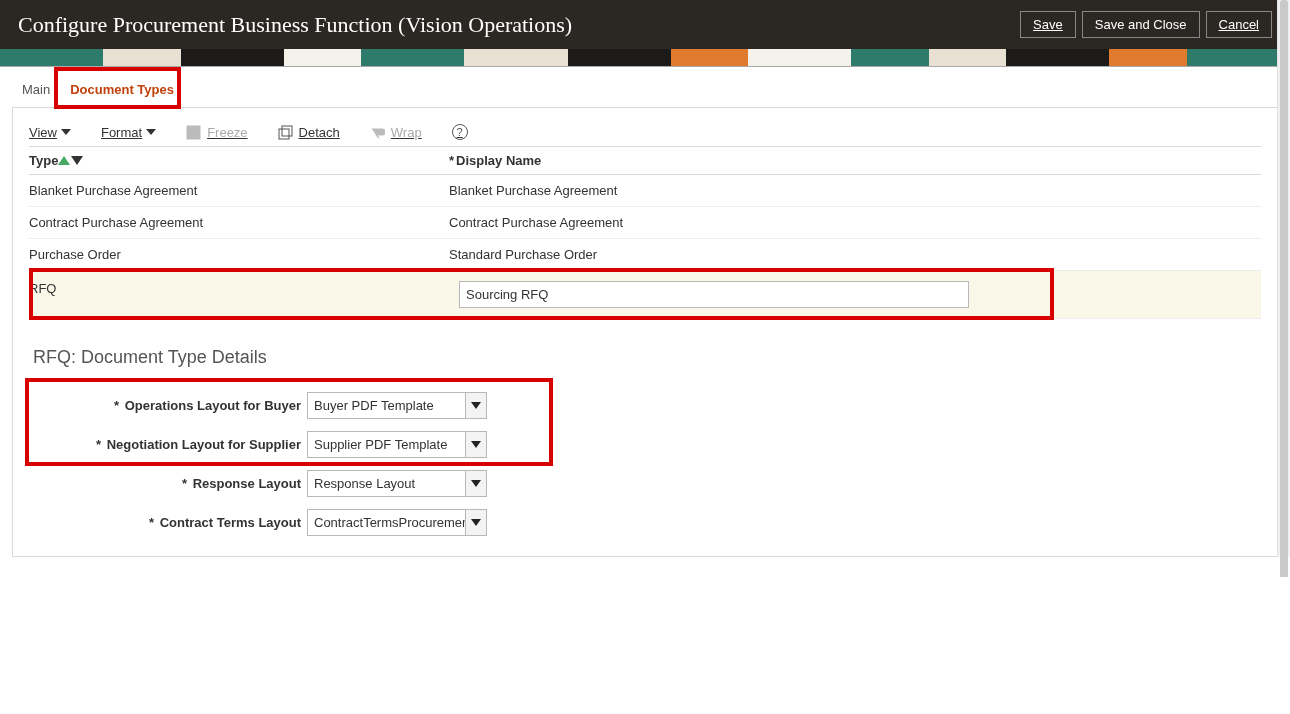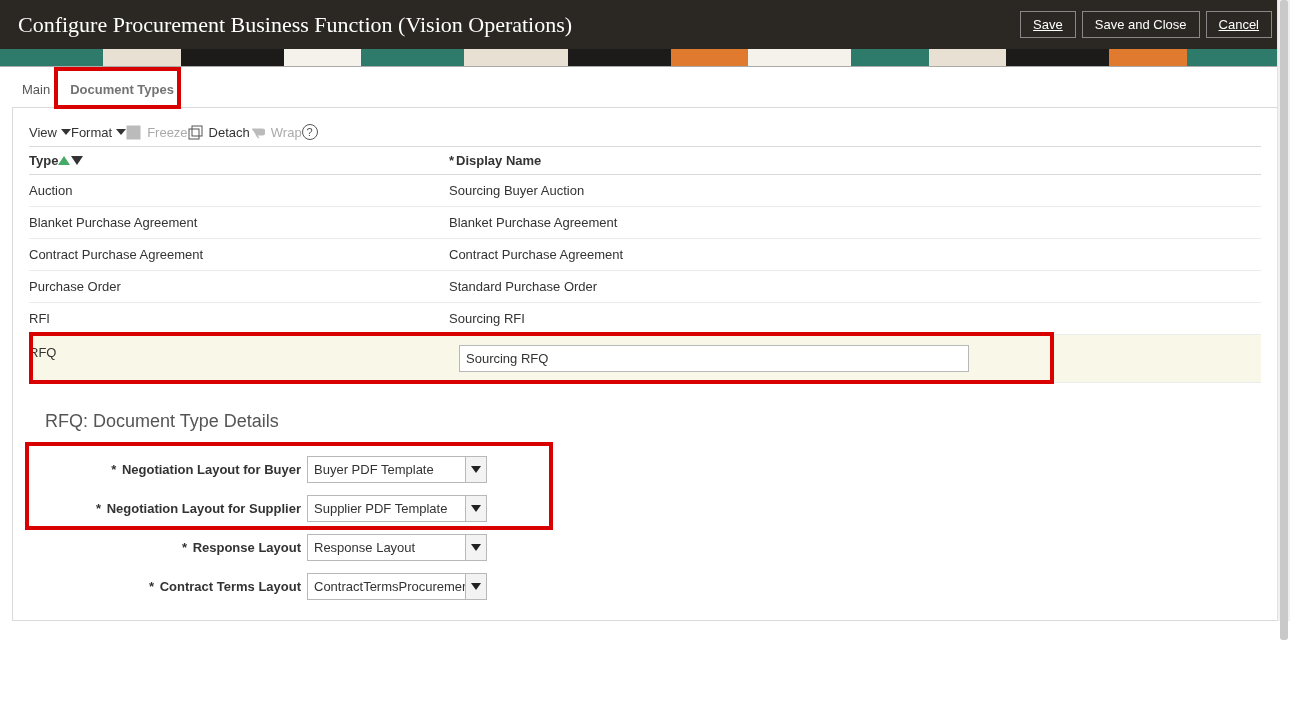--- a/index.html
+++ b/index.html
@@ -6,45 +6,45 @@
   body { font-family: Arial, Helvetica, sans-serif; font-size: 13px; color: #333; background: #fff; width: 1290px; }
   .topbar { background: #2b2723; color: #fff; height: 49px; display: flex; align-items: center; justify-content: space-between; padding: 0 18px; }
   .topbar h1 { font-family: Georgia, 'Times New Roman', serif; font-weight: normal; font-size: 22px; }
   .topbar-buttons { display: flex; gap: 6px; }
   .btn { background: transparent; color: #fff; border: 1px solid #888; padding: 5px 12px; font-size: 13px; cursor: pointer; }
   .btn u { text-decoration: underline; }
   .deco-band { height: 18px; background: linear-gradient(90deg,#2e7a6b 0 8%,#e8e0d2 8% 14%,#1d1b1a 14% 22%,#f5f2ec 22% 28%,#2e7a6b 28% 36%,#e8e0d2 36% 44%,#1d1b1a 44% 52%,#e07a2f 52% 58%,#f5f2ec 58% 66%,#2e7a6b 66% 72%,#e8e0d2 72% 78%,#1d1b1a 78% 86%,#e07a2f 86% 92%,#2e7a6b 92% 100%); border-bottom: 1px solid #aaa;}
   .tabs-wrap { position: relative; padding: 0 0 0 12px; }
   .tabs { display: flex; align-items: flex-end; height: 40px; }
   .tab { padding: 10px 10px; color: #555; cursor: pointer; font-size: 13px; }
-  .tab.active { font-weight: bold; color: #737373; }
+  .tab.active { font-weight: bold; color: #c2410c; }
   .hl-red-tab { position: absolute; left: 54px; top: 0px; width: 127px; height: 42px; border: 4px solid #d90000; pointer-events:none; }
   .panel { border: 1px solid #d9d9d9; margin: 0 12px 20px 12px; padding: 12px 16px 14px 16px; }
-  .toolbar { display: flex; align-items: center; gap: 0; font-size: 13px; color: #333; margin: 4px 0 6px 0;}
+  .toolbar { display: flex; align-items: center; gap: 30px; font-size: 13px; color: #333; margin: 4px 0 6px 0; text-decoration: underline;}
   .toolbar .menu { display:flex; align-items:center; gap:4px; cursor:pointer; }
   .tri-down { display:inline-block; width:0; height:0; border-left:5px solid transparent; border-right:5px solid transparent; border-top:6px solid #333; }
   .toolbar .item { display:flex; align-items:center; gap:6px; cursor:pointer; }
   .toolbar .item.disabled { color: #aaa; }
   .toolbar .item.disabled svg * { stroke:#bbb; fill:#bbb; }
   .help-circle { width:16px; height:16px; border:1.5px solid #555; border-radius:50%; display:flex; align-items:center; justify-content:center; font-size:11px; color:#555; }
   .grid { }
   .grid-head { display:flex; border-top:1px solid #d9d9d9; border-bottom:1px solid #d9d9d9; padding: 6px 0; font-weight:bold; }
   .col-type { flex: 0 0 420px; display:flex; align-items:center; justify-content:flex-start; padding-right:4px;}
   .col-name { flex: 1 1 auto; }
   .sort-icons { display:flex; gap:0px; align-items:center; }
   .tri-up-s { width:0; height:0; border-left:6px solid transparent; border-right:6px solid transparent; border-bottom:9px solid #4a6; }
   .tri-down-s { width:0; height:0; border-left:6px solid transparent; border-right:6px solid transparent; border-top:9px solid #333; margin-left:1px;}
   .req-star { color:#333; margin-right:2px; }
   .grid-row { display:flex; border-bottom:1px solid #ececec; padding: 8px 0; }
   .grid-row .col-type { font-weight:normal; display:block; padding-left:0; }
   .grid-row.sel { background: #f9f7e8; position:relative; padding:10px 0;}
   .grid-row.sel .col-name { padding-right:10px; padding-left:10px;text-decoration:underline;}
   .inp { width: 510px; border:1px solid #b8b8b8; padding:5px 6px; font-size:13px; background:#fff; color:#333;}
   .hl-red-row { position:absolute; left:0px; top:-3px; right:207px; height:52px; border:4px solid #d90000; pointer-events:none;}
-  .details-heading { font-size:18px; color:#555; margin: 28px 0 18px 16px;}
+  .details-heading { font-size:18px; color:#555; margin: 28px 0 18px 4px;}
   .form-highlight { position:relative; padding:6px 6px; }
   .hl-red-form { position:absolute; left:-4px; top:-8px; width:528px; height:88px; border:4px solid #d90000; pointer-events:none; }
   .form-row { display:flex; align-items:center; margin-bottom:12px; }
   .form-row label { width:272px; text-align:right; padding-right:6px; font-weight:bold; color:#333; font-size:13px;}
   .form-row label .req { font-weight:bold; margin-right:2px; }
   .select-wrap { display:flex; }
   .select-wrap .val { border:1px solid #b8b8b8; border-right:none; padding:5px 6px; width:158px; font-size:13px; background:#fff;}
   .select-wrap .caret { width:22px; border:1px solid #b8b8b8; background:#f3f3f3; display:flex; align-items:center; justify-content:center; cursor:pointer;}
   .select-wrap .caret .tri-down { border-top-color:#222; border-left-width:5px; border-right-width:5px; border-top-width:7px;}
   .scrollbar { position:absolute; right:0; top:0; bottom:0; width:13px; background:#f0f0f0; border-left:1px solid #e3e3e3;}
@@ -118,56 +118,48 @@
             <span class="tri-up-s"></span>
             <span class="tri-down-s"></span>
           </span>
         </div>
         <div class="col-name">
           <span class="req-star">*</span><span>Display Name</span>
         </div>
       </div>
 
       <div class="grid-row">
-        <div class="col-type">Auction</div>
-        <div class="col-name">Sourcing Buyer Auction</div>
-      </div>
-      <div class="grid-row">
         <div class="col-type">Blanket Purchase Agreement</div>
         <div class="col-name">Blanket Purchase Agreement</div>
       </div>
       <div class="grid-row">
         <div class="col-type">Contract Purchase Agreement</div>
         <div class="col-name">Contract Purchase Agreement</div>
       </div>
       <div class="grid-row">
         <div class="col-type">Purchase Order</div>
         <div class="col-name">Standard Purchase Order</div>
-      </div>
-      <div class="grid-row">
-        <div class="col-type">RFI</div>
-        <div class="col-name">Sourcing RFI</div>
       </div>
 
       <div class="grid-row sel">
         <div class="hl-red-row"></div>
         <div class="col-type">RFQ</div>
         <div class="col-name">
           <input class="inp" type="text" value="Sourcing RFQ" style="">
         </div>
       </div>
     </div>
 
     <div class="details-heading">RFQ: Document Type Details</div>
 
     <div class="form-highlight">
       <div class="hl-red-form"></div>
 
       <div class="form-row">
-        <label><span class="req">*</span> <span>Negotiation Layout for Buyer</span></label>
+        <label><span class="req">*</span> <span>Operations Layout for Buyer</span></label>
         <div class="select-wrap">
           <div class="val">Buyer PDF Template</div>
           <div class="caret">
               <span class="tri-down"></span>
             </div>
         </div>
       </div>
 
       <div class="form-row">
         <label><span class="req">*</span> <span>Negotiation Layout for Supplier</span></label>

